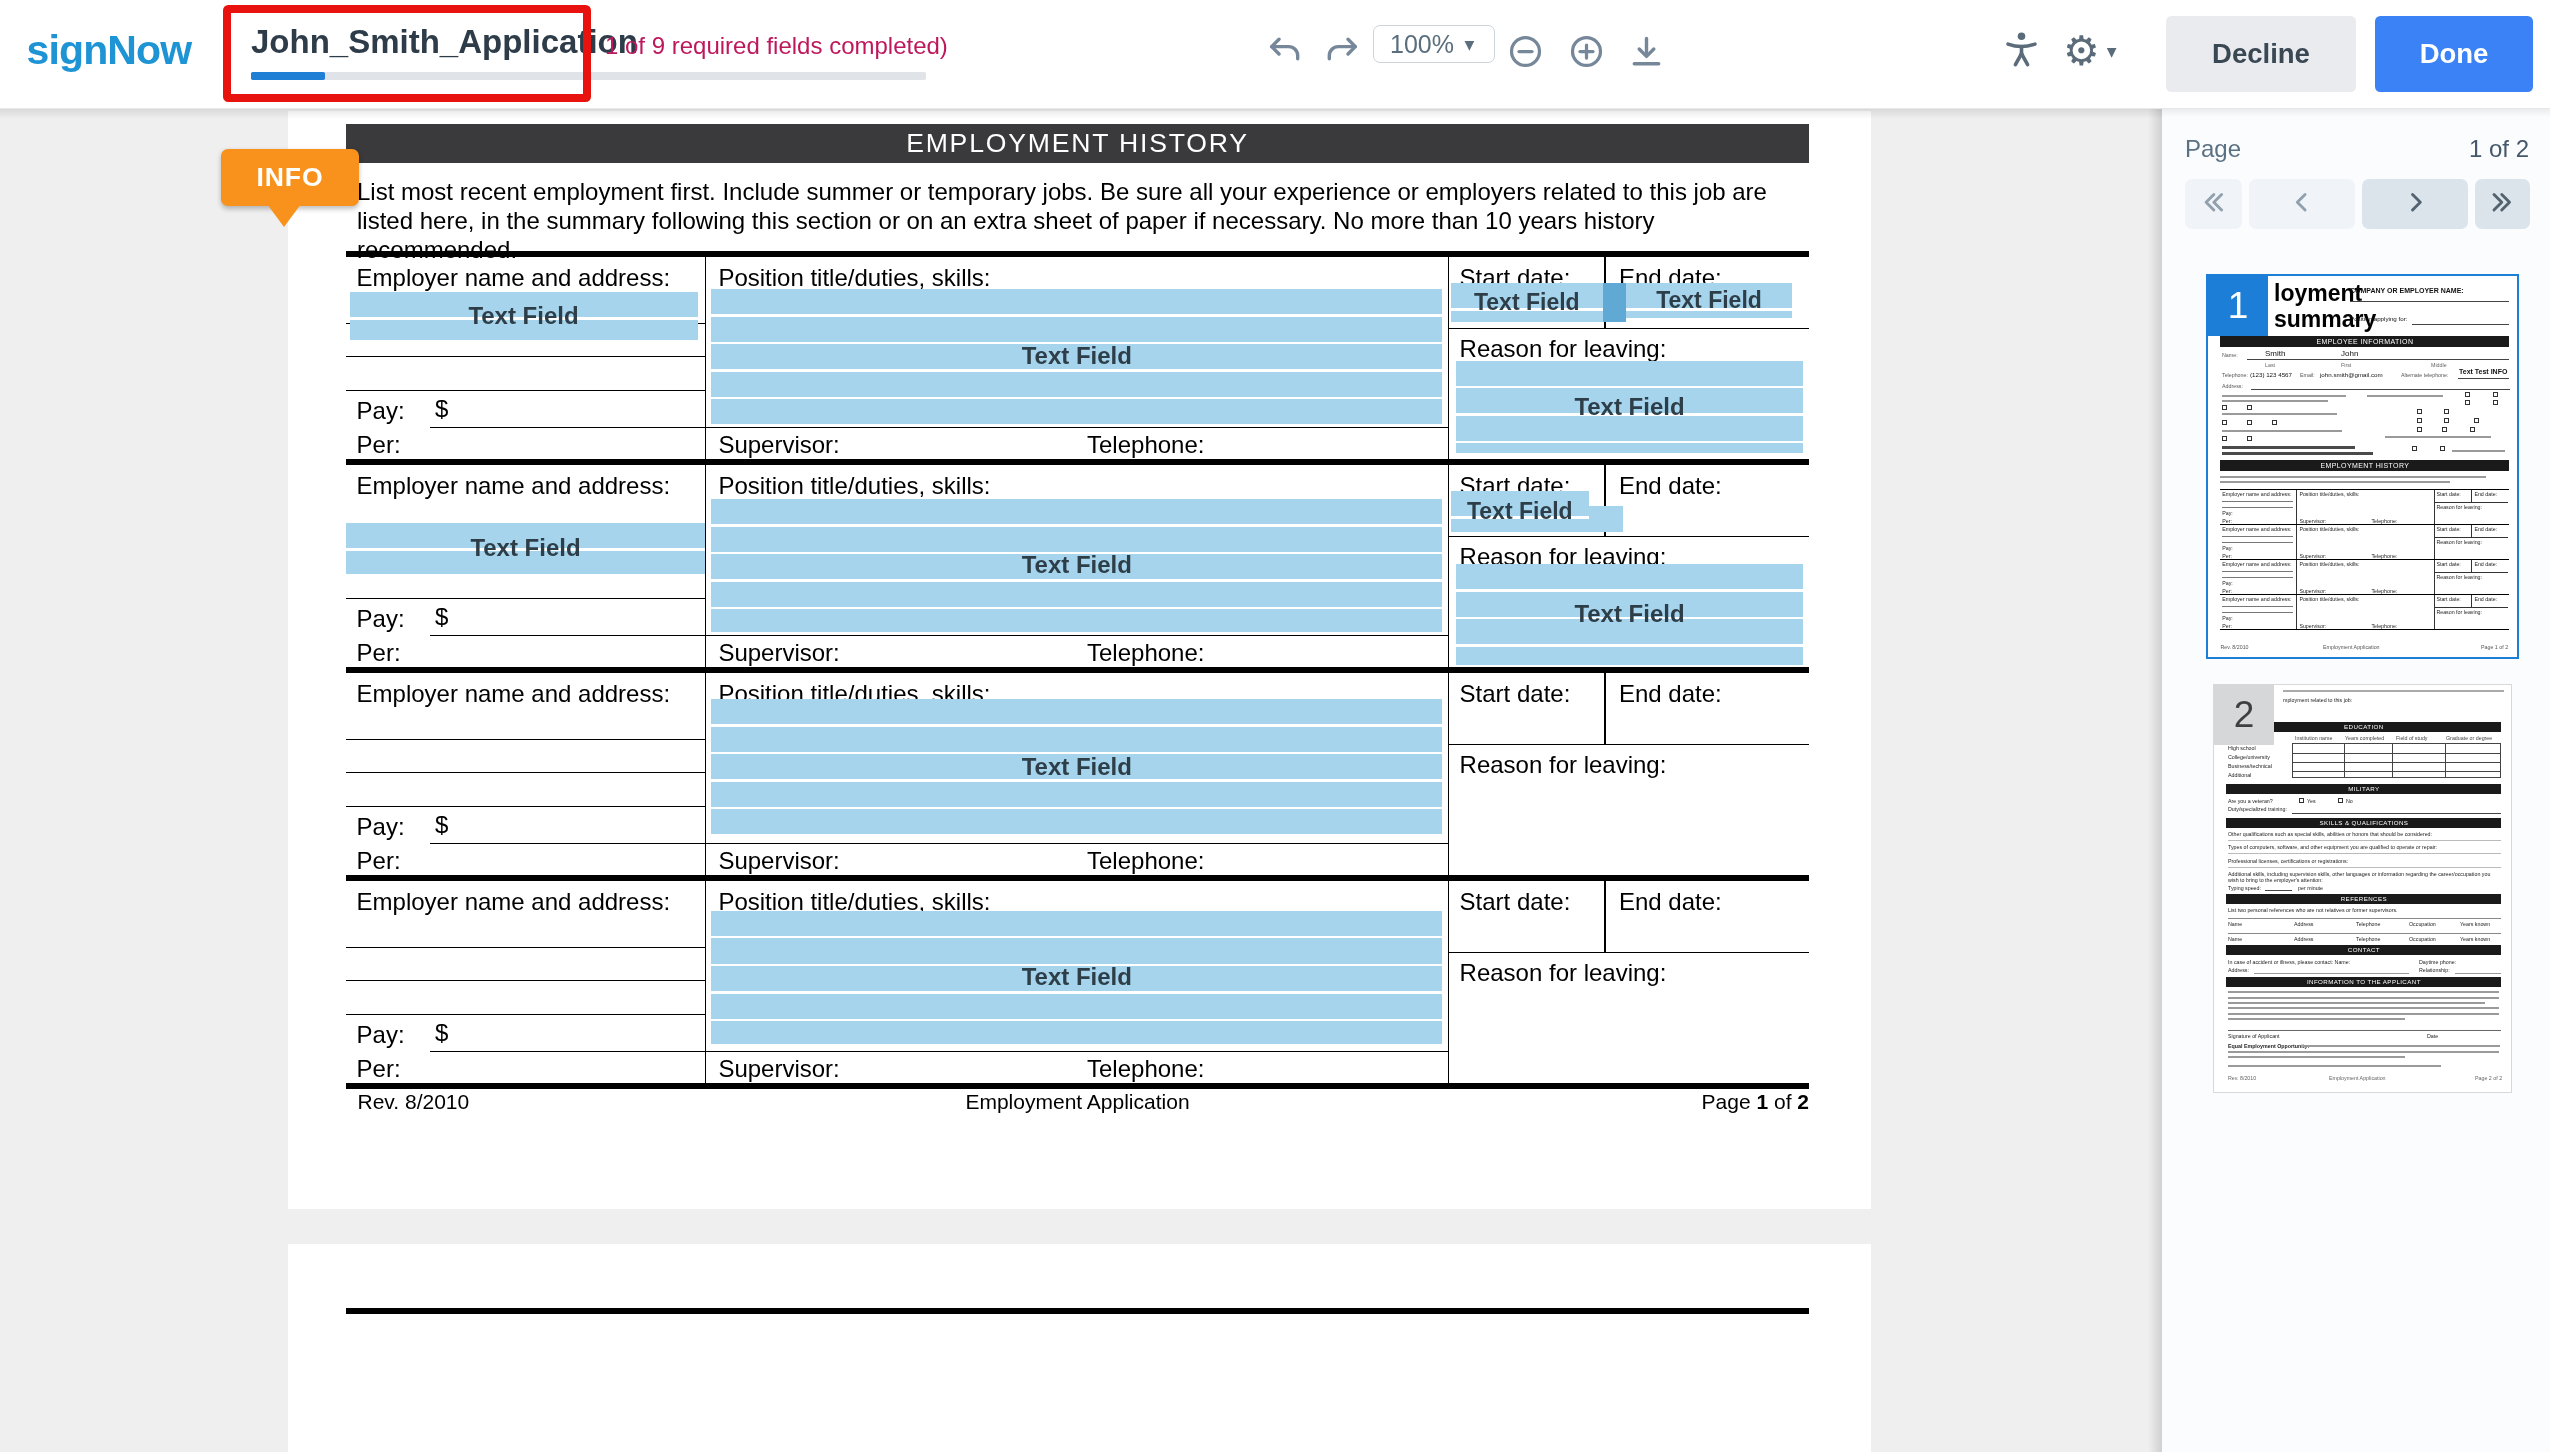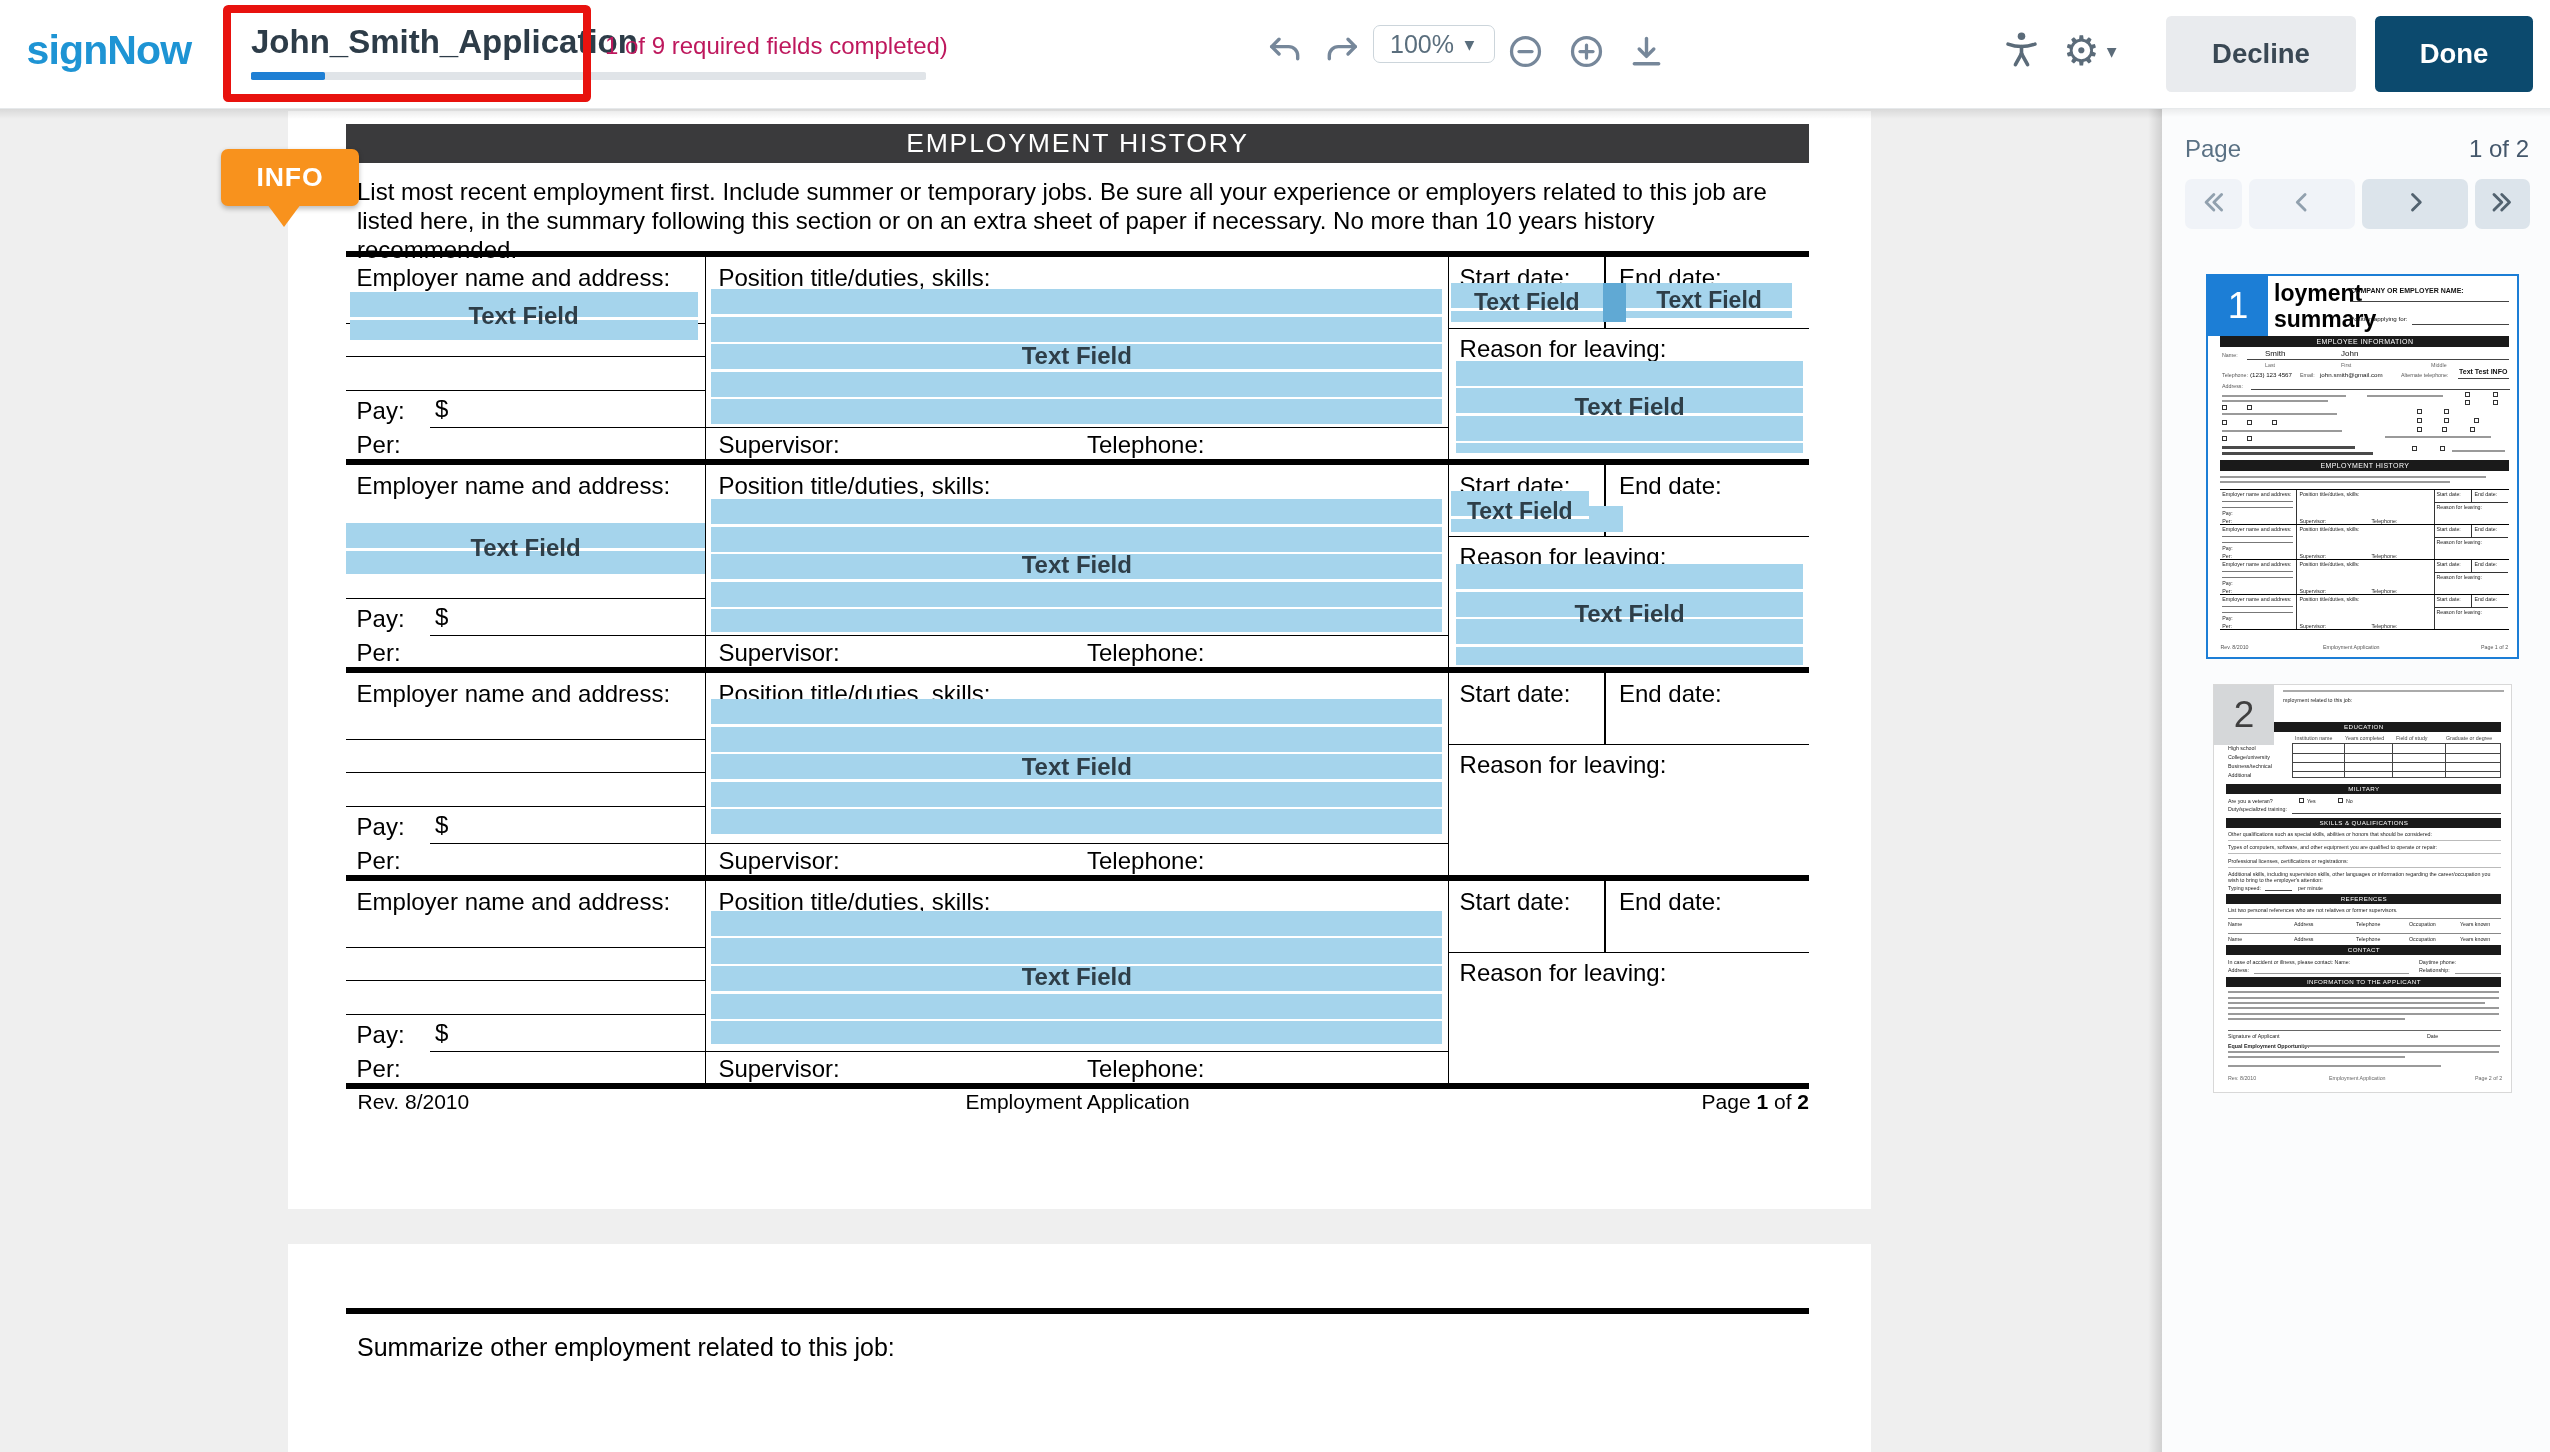--- a/index.html
+++ b/index.html
@@ -21,21 +21,21 @@
   .icon-btn{position:absolute;width:41px;height:41px;display:flex;align-items:center;justify-content:center;}
   .zoom-select{position:absolute;left:1373px;top:25px;width:122px;height:38px;border:1.8px solid #ccd5db;
                border-radius:7px;box-sizing:border-box;display:flex;align-items:center;background:#fff;}
   .zoom-select .zv{font-size:25px;color:#5a6e7d;margin-left:16px;}
   .zoom-select .caret{font-size:19.5px;color:#5a6e7d;margin-left:10.6px;}
   .settings-btn{position:absolute;left:2063px;top:25px;width:74px;height:53px;display:flex;align-items:center;}
   .gear-glyph{font-size:41px;color:#5b6b79;line-height:1;}
   .settings-caret{font-size:19.5px;color:#5b6b79;margin-left:7px;}
   .decline-btn{position:absolute;left:2166px;top:16px;width:190px;height:76px;background:#e9ebee;border-radius:5.3px;
                font-size:27.5px;font-weight:600;color:#3a4854;}
-  .done-btn{position:absolute;left:2375px;top:16px;width:158px;height:76px;background:#0c4a6e;border-radius:5.3px;
+  .done-btn{position:absolute;left:2375px;top:16px;width:158px;height:76px;background:#3b82f6;border-radius:5.3px;
             font-size:27.5px;font-weight:600;color:#fff;}
 
   
   .workspace{position:absolute;left:0;top:108px;width:2550px;height:1344px;}
   .doc-area{position:absolute;left:0;top:0;width:2162px;height:1344px;background:#efefef;overflow:hidden;}
   .doc-area::before{content:"";position:absolute;left:0;top:0;width:100%;height:10.6px;z-index:5;
                     background:linear-gradient(to bottom,rgba(0,0,0,.10),rgba(0,0,0,0));}
   .doc-area::after{content:"";position:absolute;right:0;top:0;width:14px;height:100%;z-index:5;
                    background:linear-gradient(to right,rgba(0,0,0,0),rgba(0,0,0,.13));}
   .page{position:absolute;left:288px;width:1583px;background:#fff;}
@@ -325,21 +325,20 @@
           <span class="fl">Rev. 8/2010</span>
           <span class="fc">Employment Application</span>
           <span class="fr">
             <span>Page</span>&nbsp;<span class="b">1</span>&nbsp;<span>of</span>&nbsp;<span class="b">2</span>
           </span>
         </div>
       </div>
 
       <div class="page page2">
         <div class="p2line"></div>
-        <div class="p2head">Summarize other employment related to this job:</div>
       </div>
 
       <div class="start-tag">INFO</div>
     </div>
 
     <aside class="sidebar">
       <span class="pager-label">Page</span>
       <span class="pager-indicator">1 of 2</span>
 
       <button class="nav-btn dis" style="left:23px;width:57px;">

